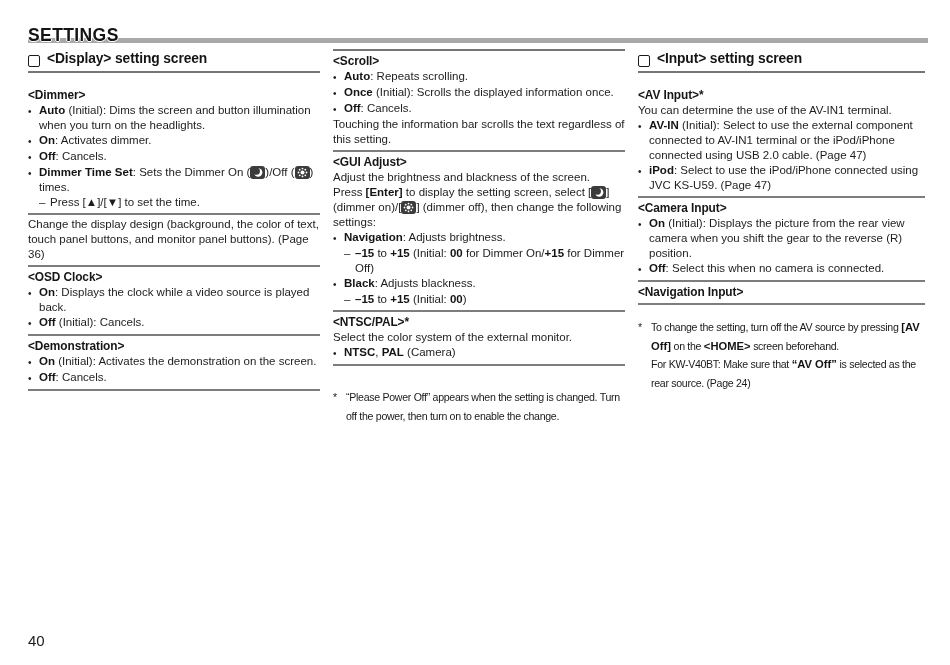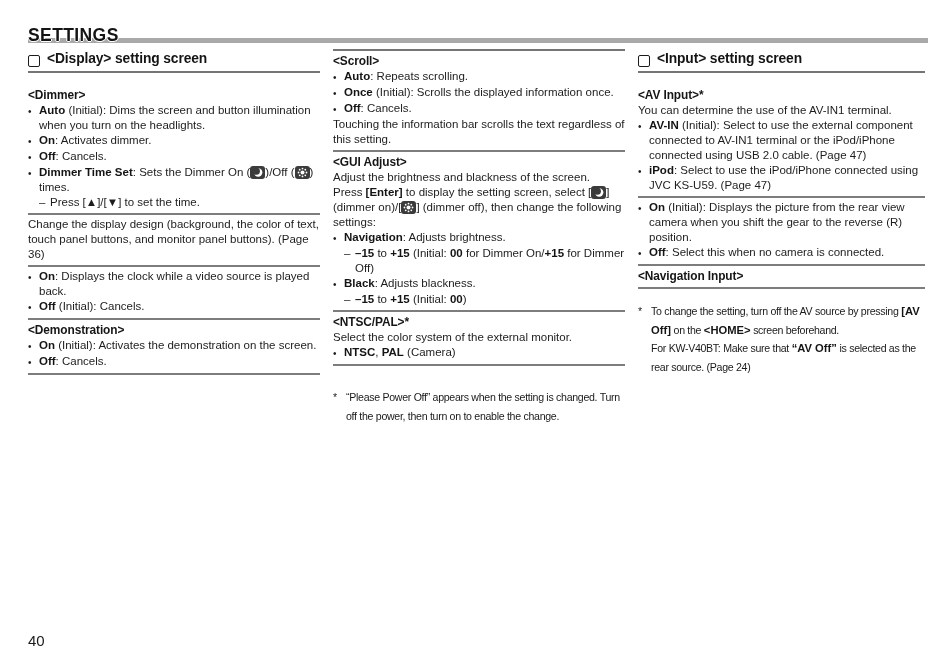--- a/index.html
+++ b/index.html
@@ -99,20 +99,21 @@
               </g>
             </svg></span><span>) times.</span></span>
       </div>
       <div class="item dash">
         <span class="marker">–</span>
         <span class="item-body"><span>Press [▲]/[▼] to set the time.</span></span>
       </div>
       <div class="rule"></div>
       <div class="para"><span>Change the display design (background, the color of text, touch panel buttons, and monitor panel buttons). (Page 36)</span></div>
       <div class="rule"></div>
+      <div class="subtitle">&lt;OSD Clock&gt;</div>
       <div class="item bullet">
         <span class="marker">•</span>
         <span class="item-body"><span class="b">On</span><span>: Displays the clock while a video source is played back.</span></span>
       </div>
       <div class="item bullet">
         <span class="marker">•</span>
         <span class="item-body"><span class="b">Off</span><span> (Initial): Cancels.</span></span>
       </div>
       <div class="rule"></div>
       <div class="subtitle">&lt;Demonstration&gt;</div>
@@ -203,20 +204,21 @@
       <div class="para"><span>You can determine the use of the AV-IN1 terminal.</span></div>
       <div class="item bullet">
         <span class="marker">•</span>
         <span class="item-body"><span class="b">AV-IN</span><span> (Initial): Select to use the external component connected to AV-IN1 terminal or the iPod/iPhone connected using USB 2.0 cable. (Page 47)</span></span>
       </div>
       <div class="item bullet">
         <span class="marker">•</span>
         <span class="item-body"><span class="b">iPod</span><span>: Select to use the iPod/iPhone connected using JVC KS-U59. (Page 47)</span></span>
       </div>
       <div class="rule"></div>
+      <div class="subtitle">&lt;Camera Input&gt;</div>
       <div class="item bullet">
         <span class="marker">•</span>
         <span class="item-body"><span class="b">On</span><span> (Initial): Displays the picture from the rear view camera when you shift the gear to the reverse (R) position.</span></span>
       </div>
       <div class="item bullet">
         <span class="marker">•</span>
         <span class="item-body"><span class="b">Off</span><span>: Select this when no camera is connected.</span></span>
       </div>
       <div class="rule"></div>
       <div class="subtitle">&lt;Navigation Input&gt;</div>

